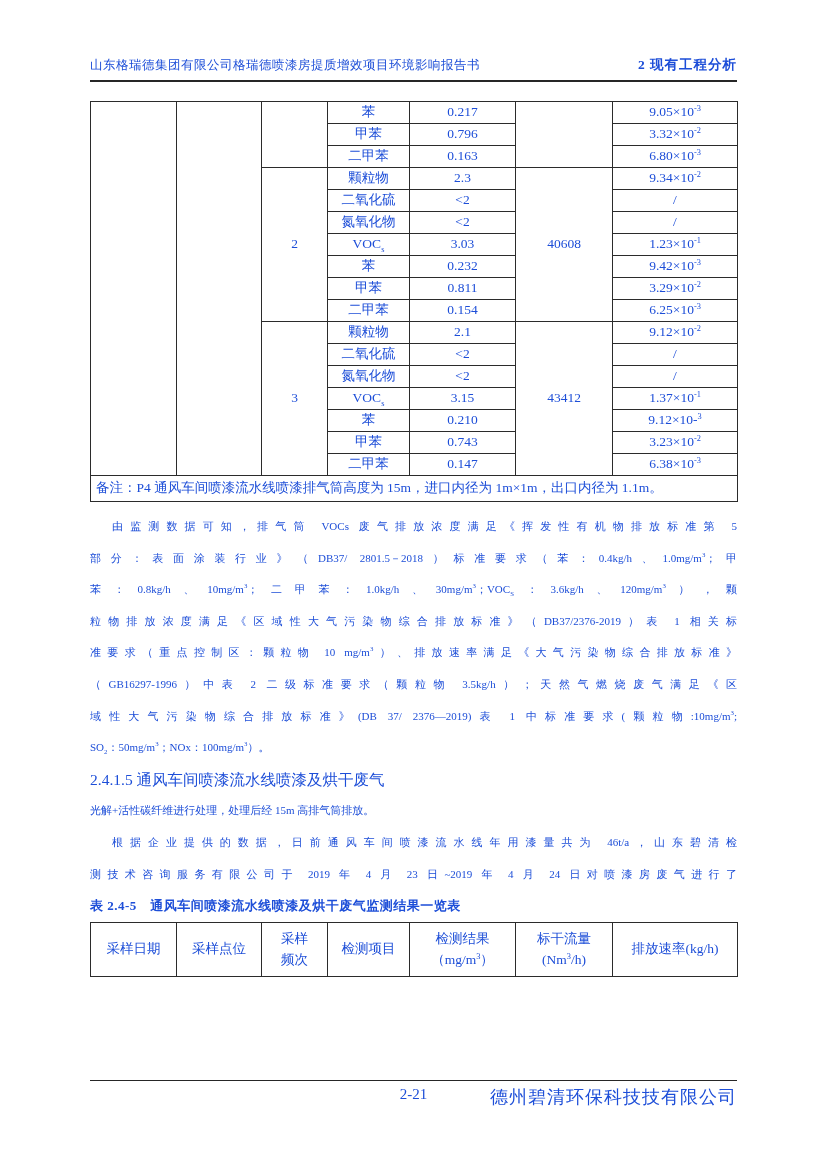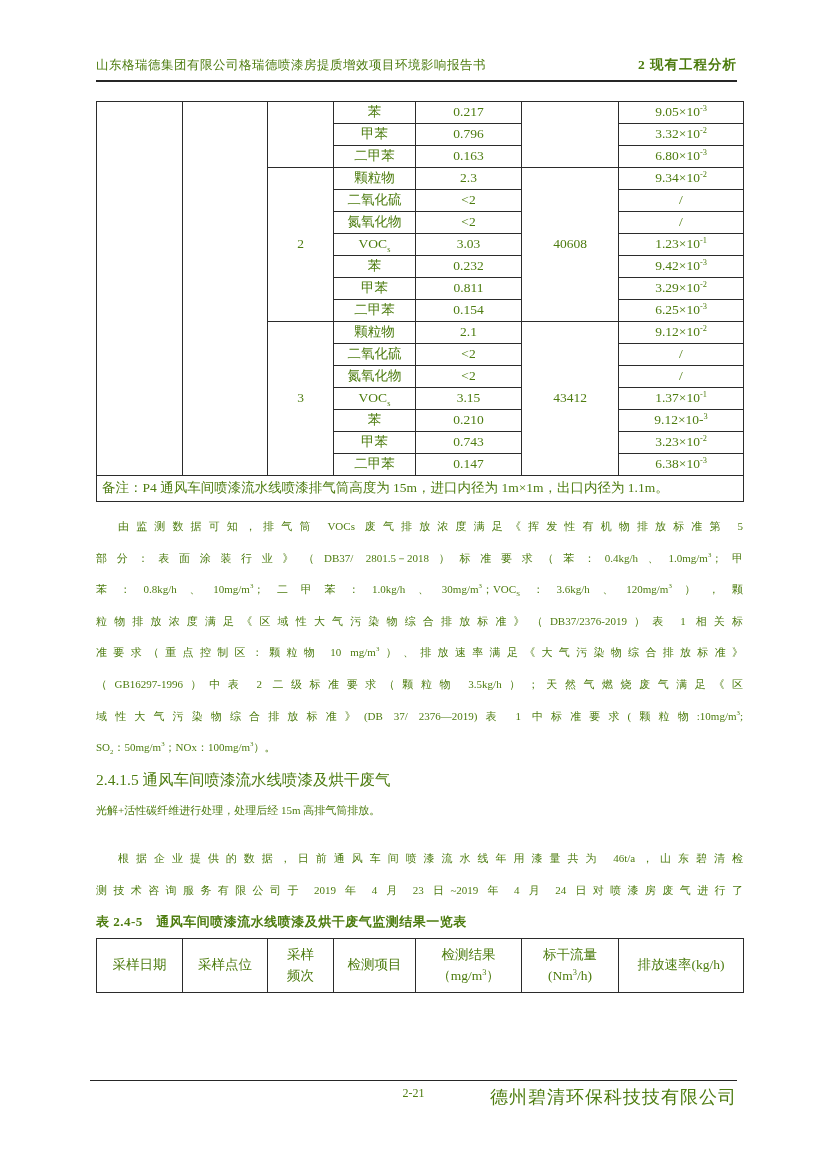--- a/index.html
+++ b/index.html
@@ -1,22 +1,21 @@
 <!DOCTYPE html>
 <html><head>
 <meta charset="utf-8">
 <style>
   * { margin:0; padding:0; box-sizing:border-box; }
   html,body { background:#e8e8e8; }
   .page {
     position:relative; width:827px; height:1169px; margin:0 auto;
     background:#ffffff; overflow:hidden;
     font-family:"Liberation Serif","DejaVu Serif",serif;
-    color:#4d7c0f;
-    padding-left:6px;
+    color:#1d4ed8;
   }
   
   .header {
     margin:56px 90px 0 90px;
     display:flex; justify-content:space-between; align-items:flex-end;
     border-bottom:2px solid #262626; padding-bottom:6px;
   }
   .header-left { font-size:12.5px; letter-spacing:0.5px; }
   .header-right { font-size:13.5px; letter-spacing:1px;font-weight:bold; }
   
@@ -47,21 +46,21 @@
     height:54px; text-align:center; vertical-align:middle;
     font-size:13.5px; line-height:1.55; padding:2px;
   }
   
   .footer {
     position:absolute; left:90px; top:1080px; width:647px;
     border-top:1.5px solid #262626; padding-top:4px;
   }
   .footer-page {
     position:absolute; left:0; right:0; text-align:center;
-    font-size:12px; top:5px;
+    font-size:15px; top:5px;
   }
   .footer-company { float:right; font-size:18px; letter-spacing:1px; }
 </style>
 </head>
 <body>
 
 <div class="page">
 
   <div class="header">
     <span class="header-left">山东格瑞德集团有限公司格瑞德喷漆房提质增效项目环境影响报告书</span>
@@ -190,21 +189,21 @@
         <div class="tline">域性大气污染物综合排放标准》(DB 37/ 2376—2019)表 1 中标准要求(颗粒物:10mg/m<sup>3</sup>;</div>
         <div class="tline tlast">SO<sub>2</sub>：50mg/m<sup>3</sup>；NOx：100mg/m<sup>3</sup>）。</div>
       </div>
 
     <div class="section-heading">2.4.1.5 通风车间喷漆流水线喷漆及烘干废气</div>
 
     <div class="bodytext" style="margin-top:0">
         <div class="tline tlast">光解+活性碳纤维进行处理，处理后经 15m 高排气筒排放。</div>
       </div>
 
-    <div class="bodytext" style="margin-top:16px">
+    <div class="bodytext" style="margin-top:0">
         <div class="tline tindent">根据企业提供的数据，日前通风车间喷漆流水线年用漆量共为 46t/a，山东碧清检</div>
         <div class="tline">测技术咨询服务有限公司于 2019 年 4 月 23 日~2019 年 4 月 24 日对喷漆房废气进行了</div>
       </div>
 
     <div class="table-caption">表 2.4-5　通风车间喷漆流水线喷漆及烘干废气监测结果一览表</div>
 
     <table class="result-table">
       <colgroup>
         <col style="width:86px">
           <col style="width:85px">

